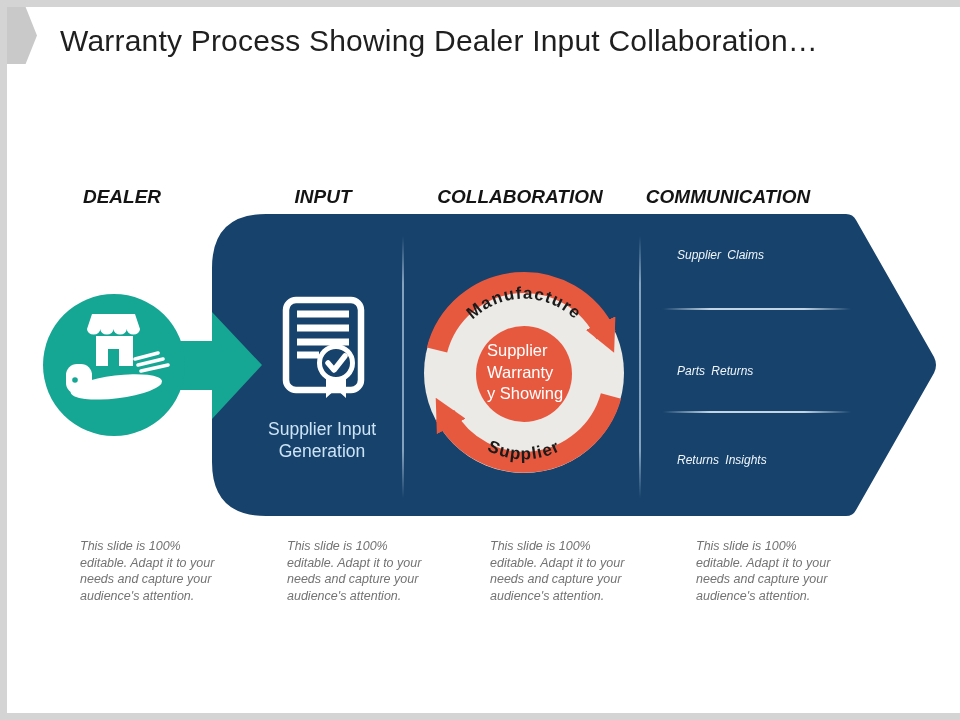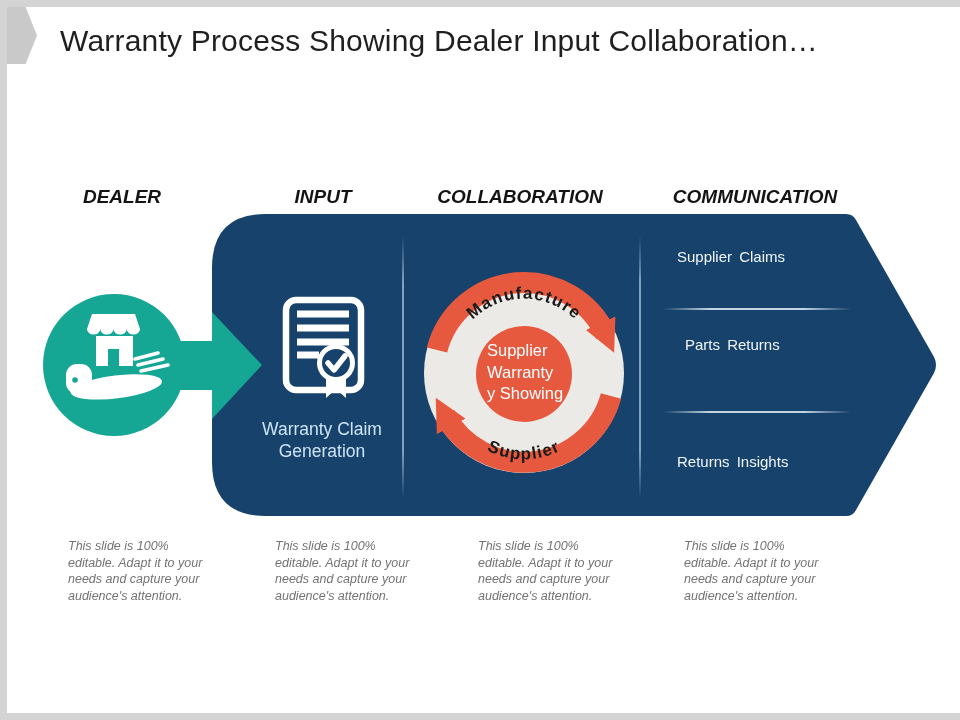--- a/index.html
+++ b/index.html
@@ -22,21 +22,21 @@
     font-size:30px;color:#1f1f1f;letter-spacing:0.2px;white-space:nowrap;margin-left:22px;
   }
   
   .col-header{
     position:absolute;top:186px;transform:translateX(-50%);
     font-size:19px;font-weight:700;font-style:italic;color:#141414;white-space:nowrap;
   }
   .h-dealer{left:122px;}
   .h-input{left:323px;}
   .h-collab{left:520px;}
-  .h-comm{left:755px;font-style:italic;}
+  .h-comm{left:728px;font-style:italic;}
   
   .diagram{position:absolute;left:0;top:0;z-index:1;}
   
   .vdiv{
     position:absolute;top:236px;width:2px;height:262px;z-index:2;
     background:linear-gradient(180deg,rgba(205,225,245,0) 0%,rgba(205,225,245,.6) 18%,rgba(205,225,245,.6) 82%,rgba(205,225,245,0) 100%);
   }
   .vdiv-1{left:402px;}
   .vdiv-2{left:639px;}
   .hdiv{
@@ -45,34 +45,34 @@
   }
   .hdiv-1{top:308px;}
   .hdiv-2{top:411px;}
   
   .claim-label{
     position:absolute;left:232px;top:418px;width:180px;z-index:3;
     text-align:center;font-size:17.5px;line-height:22px;color:#cde4f7;
   }
   .comm-item{
     position:absolute;left:677px;z-index:3;
-    font-size:15px;color:#f0f6fc;word-spacing:3px;white-space:nowrap;
+    font-size:12px;color:#f0f6fc;word-spacing:3px;white-space:nowrap;font-style:italic;
   }
   .ci-0{top:248px;}
-  .ci-1{top:336px;margin-left:8px;}
+  .ci-1{top:364px;}
   .ci-2{top:453px;}
   .portal-label{
     position:absolute;left:487px;top:340px;z-index:3;
     font-size:16.5px;line-height:21.5px;color:#ffffff;
   }
   .portal-label span{display:block;}
   
   .note{
     position:absolute;top:538px;width:140px;z-index:3;
-    font-size:12.5px;line-height:16.5px;font-style:italic;color:#737373;
+    font-size:12.5px;line-height:16.5px;font-style:italic;color:#737373;margin-left:12px;
   }
   .note-0{left:68px;}
   .note-1{left:275px;}
   .note-2{left:478px;}
   .note-3{left:684px;}
   
   .cycle-text{font-family:"Liberation Sans",sans-serif;font-weight:700;font-size:17px;fill:#1b1b1b;letter-spacing:1.2px;}
 </style>
 </head>
 <body>
@@ -158,21 +158,21 @@
     <circle cx="524" cy="374" r="48" fill="#E7593F"></circle>
   </g>
 </svg>
 
 <div class="vdiv vdiv-1"></div>
 <div class="vdiv vdiv-2"></div>
 <div class="hdiv hdiv-1"></div>
 <div class="hdiv hdiv-2"></div>
 
 <div class="claim-label">
-  <span>Warranty Claim</span><br>
+  <span>Supplier Input</span><br>
   <span>Generation</span>
 </div>
 
 <div class="portal-label">
   <span>Supplier</span>
   <span>Warranty</span>
   <span>y Showing</span>
 </div>
 
 <div class="comm-item ci-0">Supplier Claims</div>

